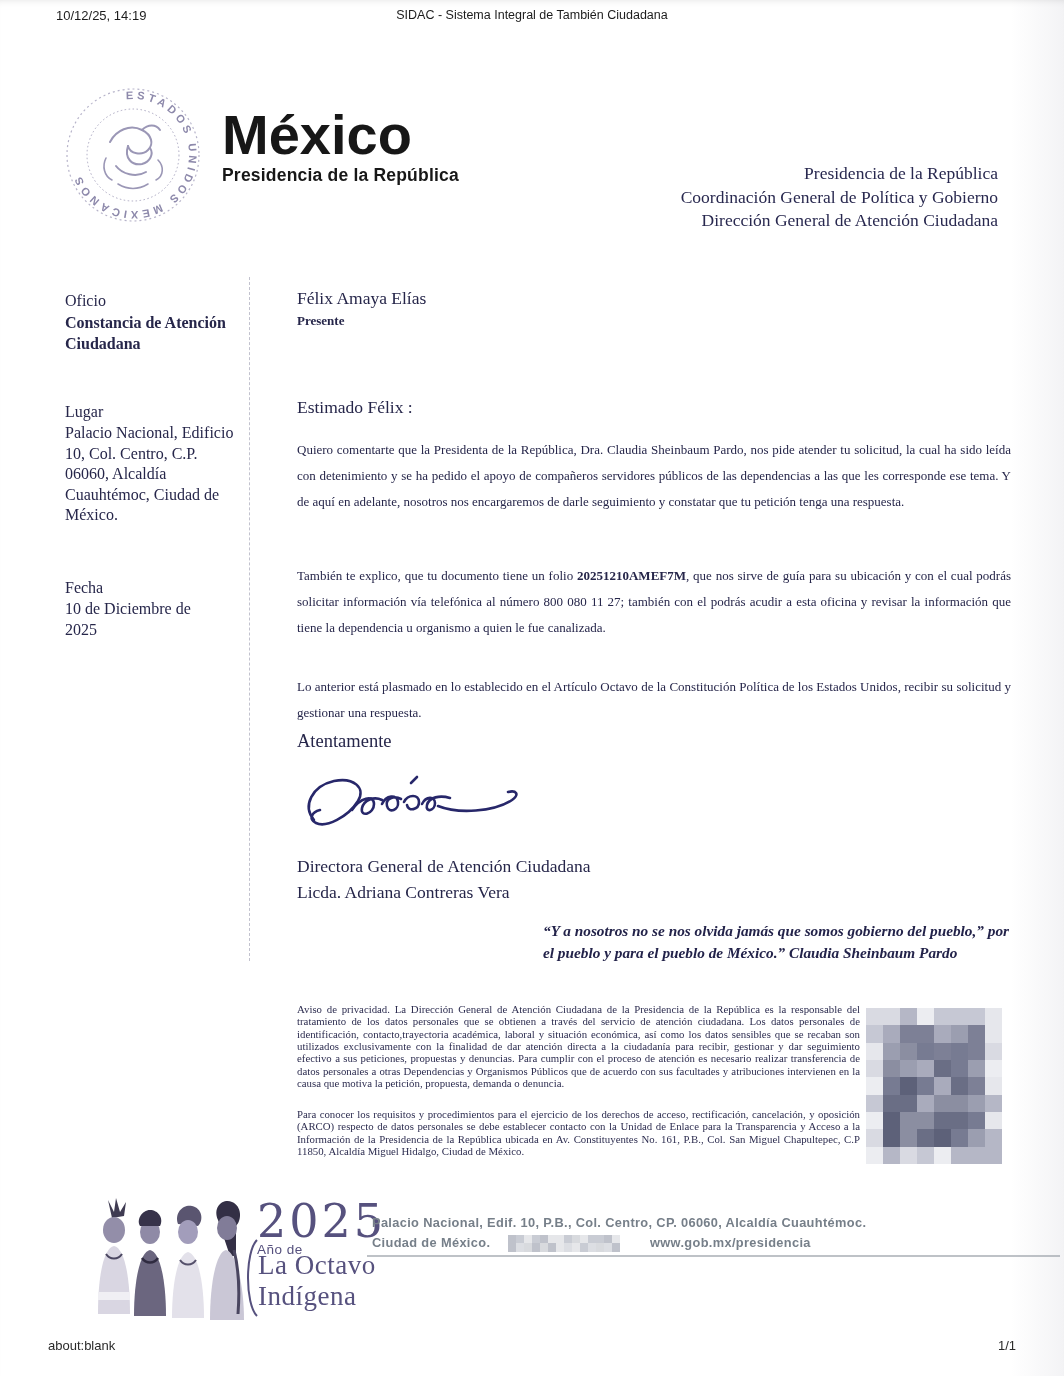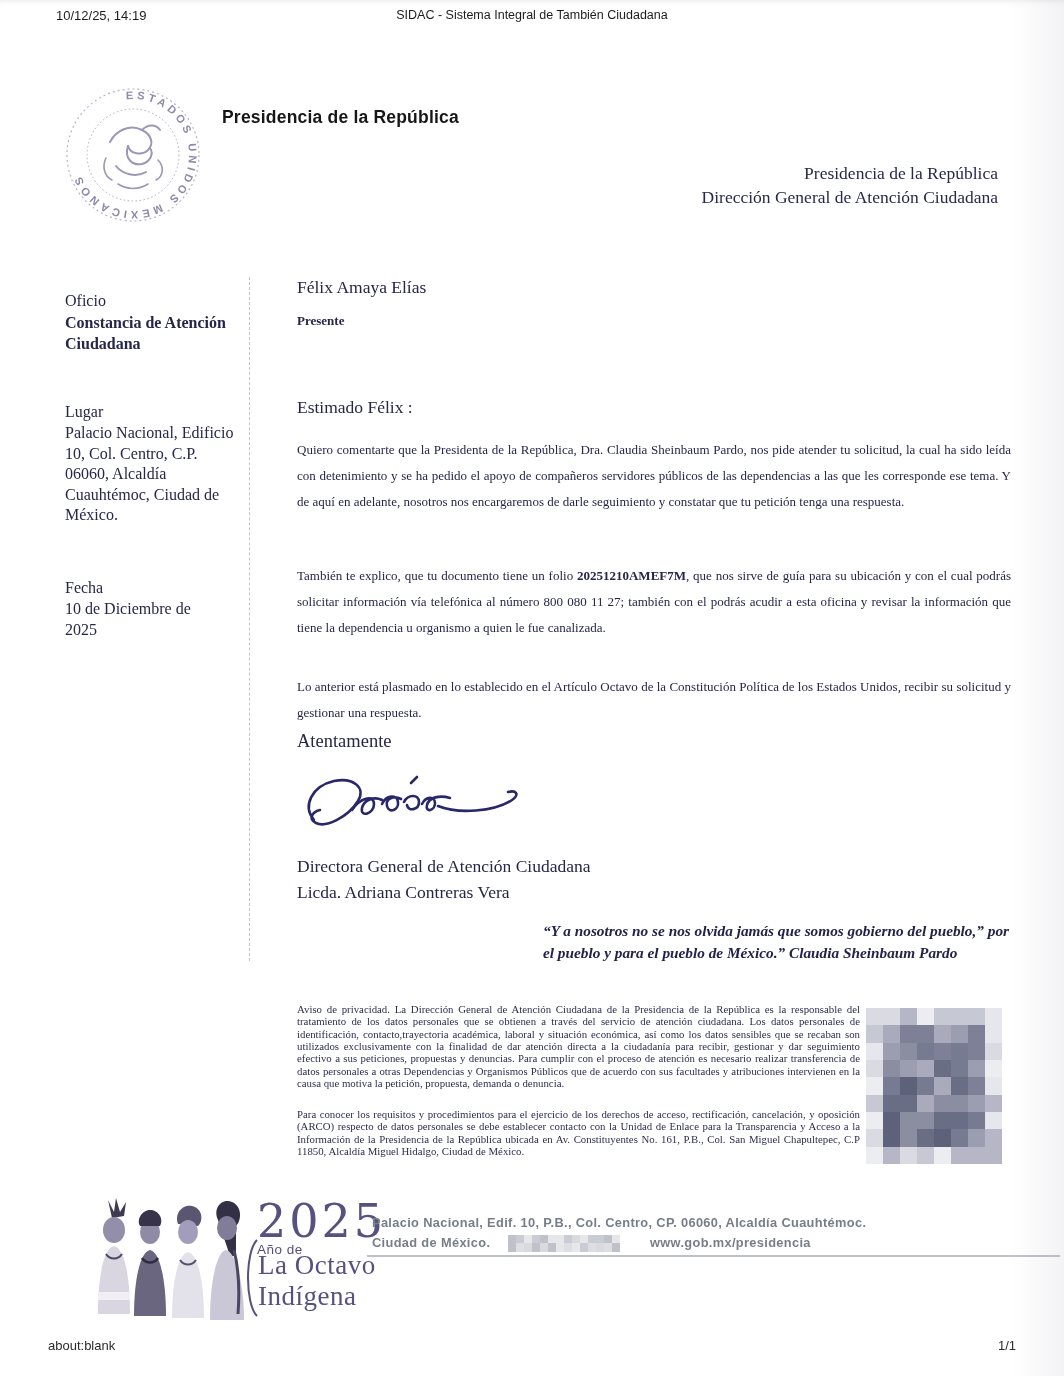--- a/index.html
+++ b/index.html
@@ -32,21 +32,21 @@
   .office{right:66px;top:162px;width:480px;text-align:right;font-size:17.5px;line-height:23.5px;color:#28284f;}
 
   
   .sidebar{left:65px;top:0;width:176px;font-size:16px;line-height:20.5px;color:#26264a;}
   .sb-label{position:absolute;left:0;}
   .sb-value{position:absolute;left:0;}
   .bold{font-weight:bold;}
   .divider{left:249px;top:277px;height:684px;border-left:1px dashed #c2c2ce;width:0;}
 
   
-  .recipient{left:297px;top:277px;font-size:17.5px;}
+  .recipient{left:297px;top:288px;font-size:17.5px;}
   .presente{left:297px;top:313px;font-size:13px;font-weight:bold;}
   .salutation{left:297px;top:397px;font-size:17.5px;}
   .para{left:297px;width:714px;font-size:13px;line-height:26px;text-align:justify;}
   .p1{top:437px;}
   .p2{top:563px;}
   .p3{top:674px;}
   .closing{left:297px;top:731px;font-size:18.5px;}
   .signature{left:298px;top:768px;}
   .signer{left:297px;top:853px;font-size:17.5px;line-height:26px;}
   .quote{left:543px;top:920px;width:470px;font-size:15.3px;line-height:21.5px;font-weight:bold;font-style:italic;color:#23234a;}
@@ -99,25 +99,27 @@
         <path d="M84,50 C90,44 98,44 102,50"></path>
         <path d="M58,86 C64,94 78,98 88,92"></path>
         <path d="M48,78 C44,86 46,96 54,100" stroke-width="1.6"></path>
         <path d="M100,80 C106,86 106,96 98,100" stroke-width="1.6"></path>
         <path d="M60,104 C70,110 80,110 90,104" stroke-width="1.6"></path>
       </g>
     </svg>
   </div>
 
   <div class="abs sans wordmark">
+    <div class="mx">México</div>
     <div class="sub">Presidencia de la República</div>
   </div>
 
   <div class="abs office">
     <div>Presidencia de la República</div>
+    <div>Coordinación General de Política y Gobierno</div>
     <div>Dirección General de Atención Ciudadana</div>
   </div>
 
   <div class="abs sidebar" style="height:0;">
     <div class="sb-label" style="top:291px;">Oficio</div>
     <div class="sb-value bold" style="top:313px;width:172px;">Constancia de Atención Ciudadana</div>
     <div class="sb-label" style="top:402px;">Lugar</div>
     <div class="sb-value" style="top:423px;width:176px;">Palacio Nacional, Edificio 10, Col. Centro, C.P. 06060, Alcaldía Cuauhtémoc, Ciudad de México.</div>
     <div class="sb-label" style="top:578px;">Fecha</div>
     <div class="sb-value" style="top:599px;width:160px;">10 de Diciembre de 2025</div>

